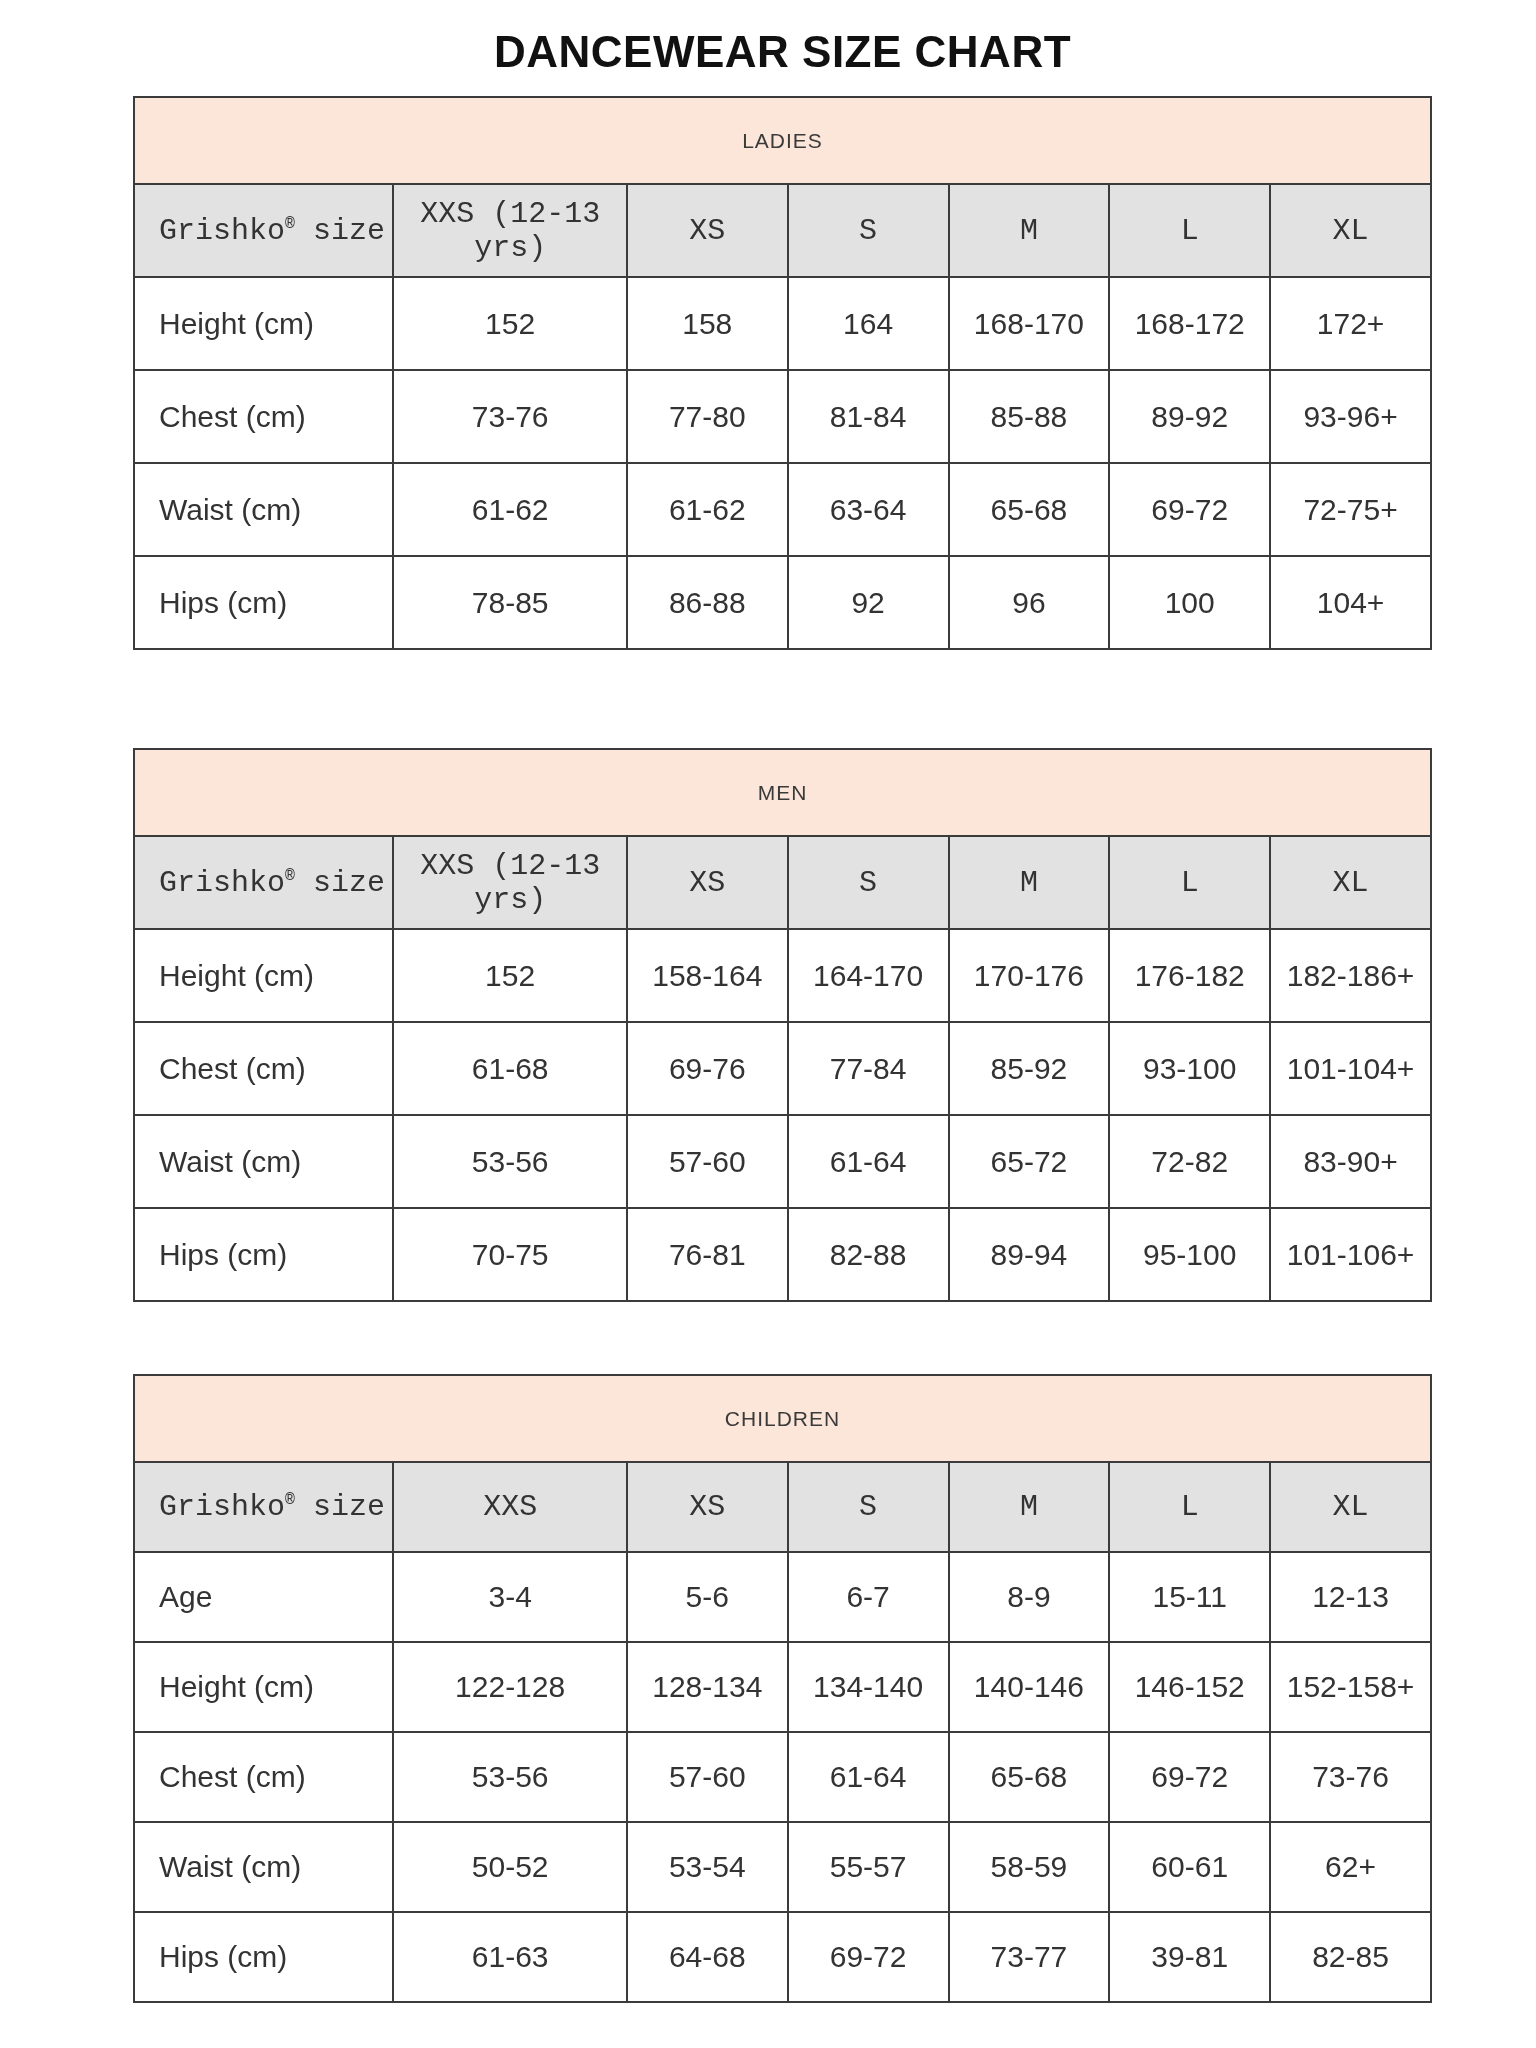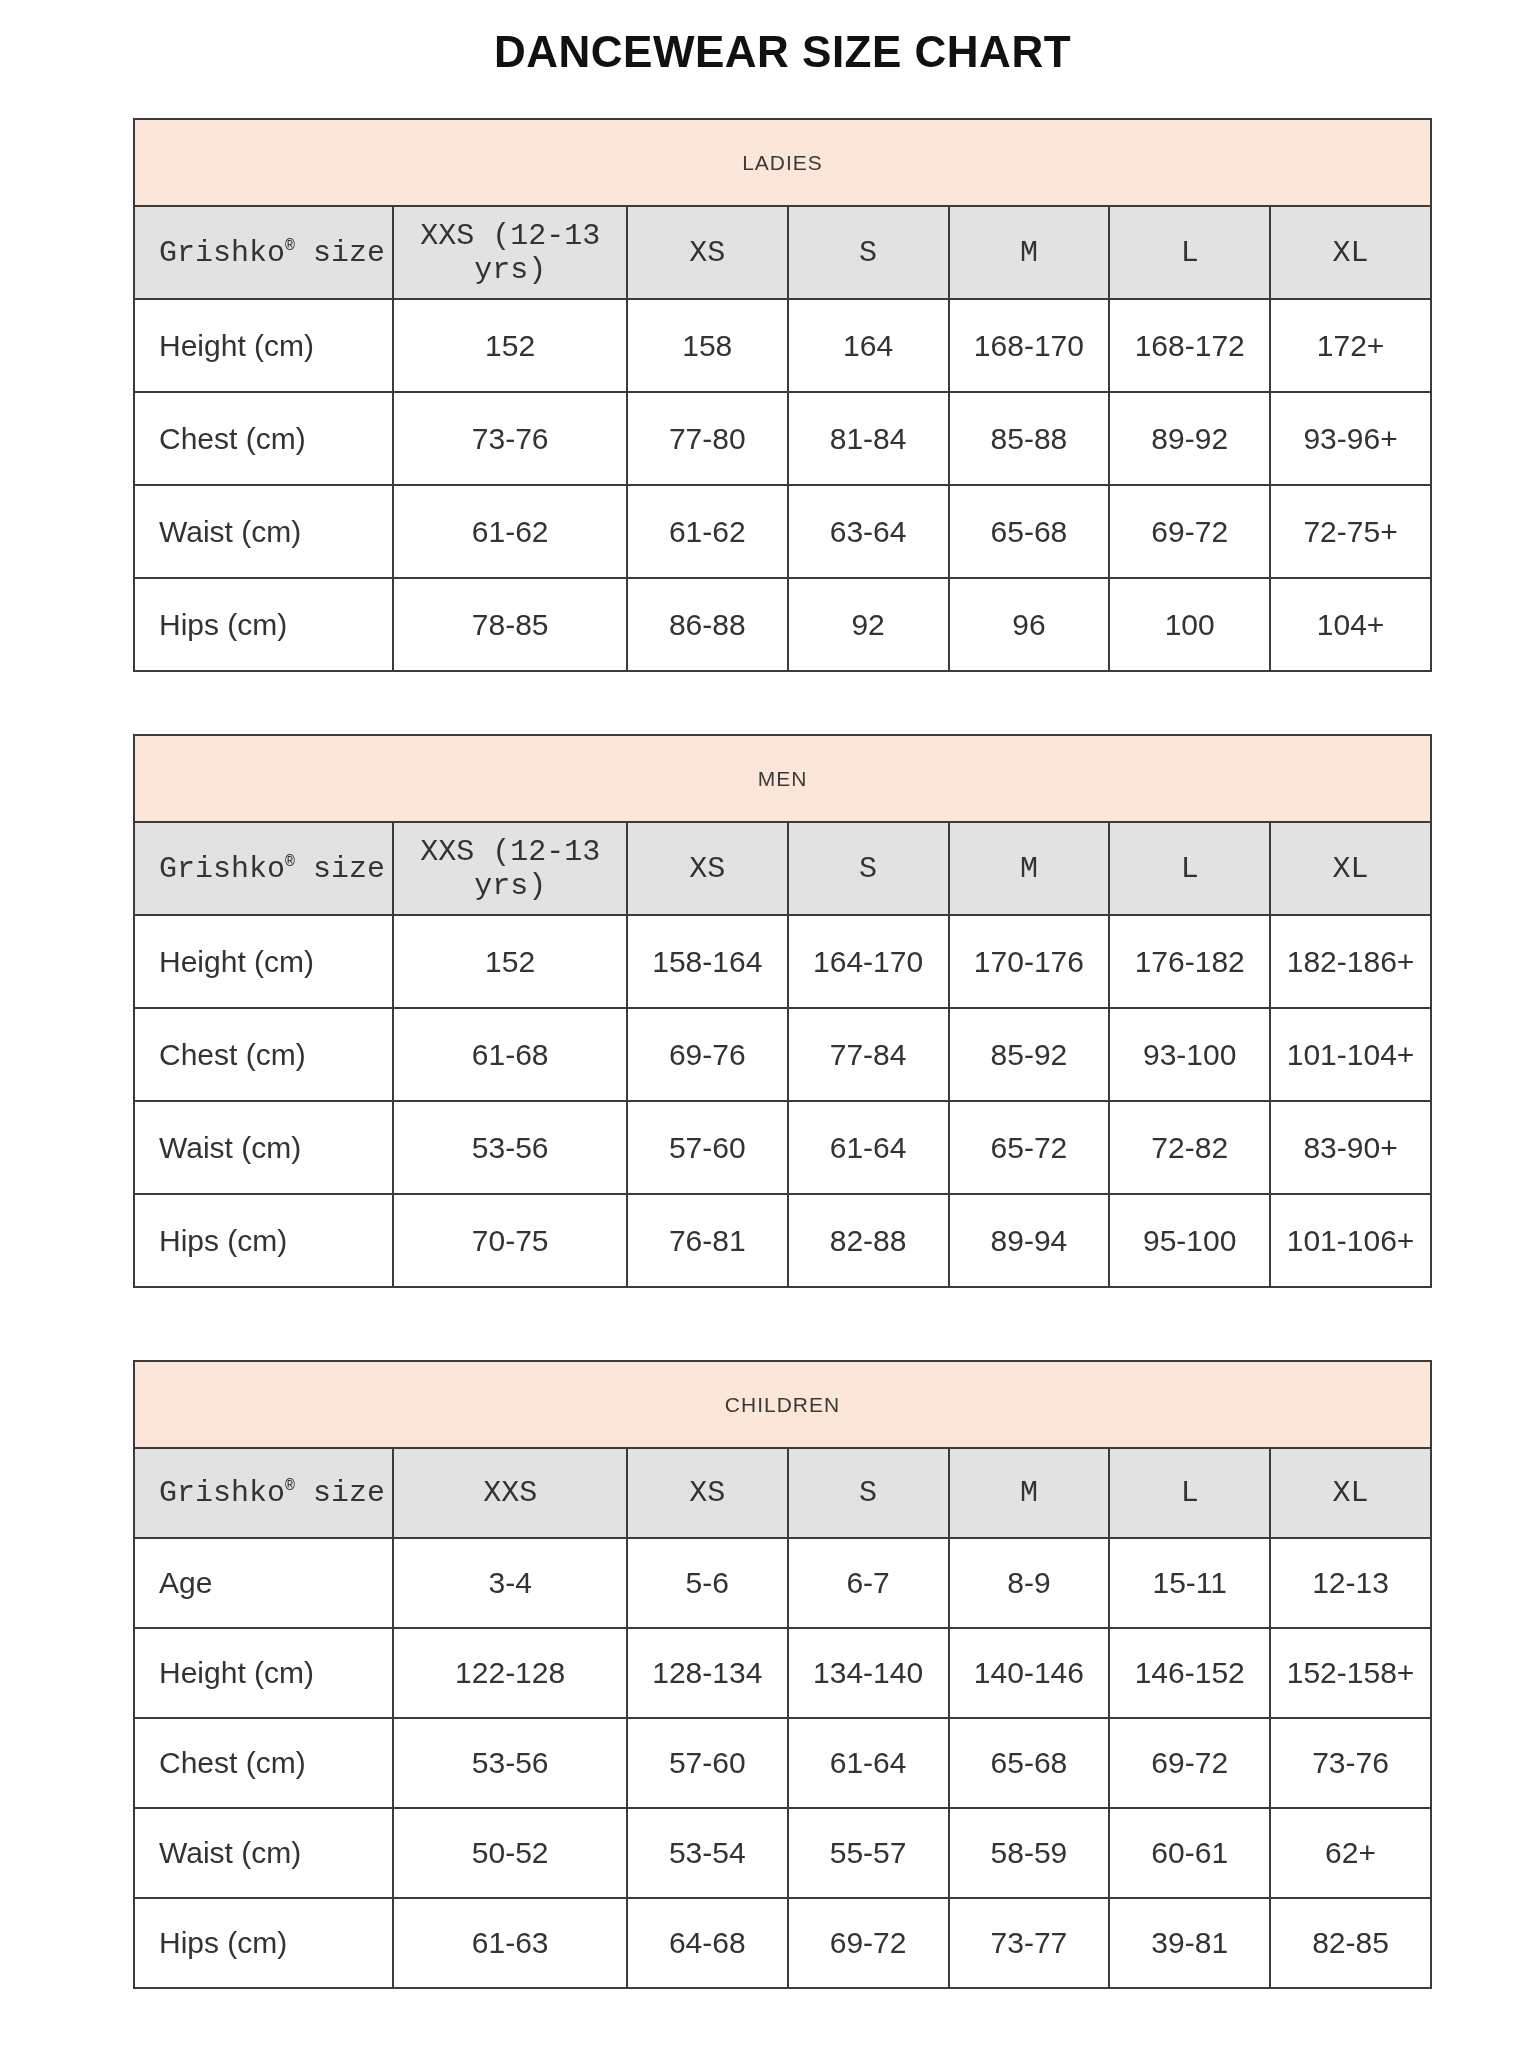--- a/index.html
+++ b/index.html
@@ -21,23 +21,23 @@
     font-size: 44px;
     font-weight: bold;
     color: #111111;
     letter-spacing: 0.5px;
     line-height: 1.1;
   }
   table.size-table {
     border-collapse: collapse;
     table-layout: fixed;
     width: 1299px;
-    margin-top: 42px;
-  }
-  table.size-table.table-1 { margin-top: 62px; }
+    margin-top: 20px;
+  }
+  table.size-table.table-1 { margin-top: 98px; }
   table.size-table.table-2 { margin-top: 72px; }
   col.col-label { width: 20%; }
   col.col-wide  { width: 18%; }
   col.col-std   { width: 12.4%; }
   .size-table td {
     border: 2px solid #3b3b3b;
     color: #333333;
     font-size: 30px;
     text-align: center;
     vertical-align: middle;

